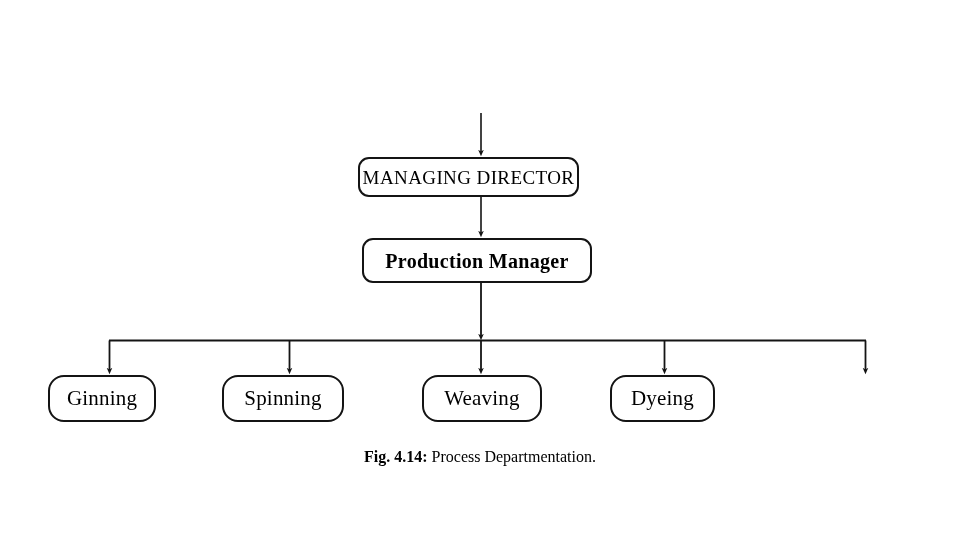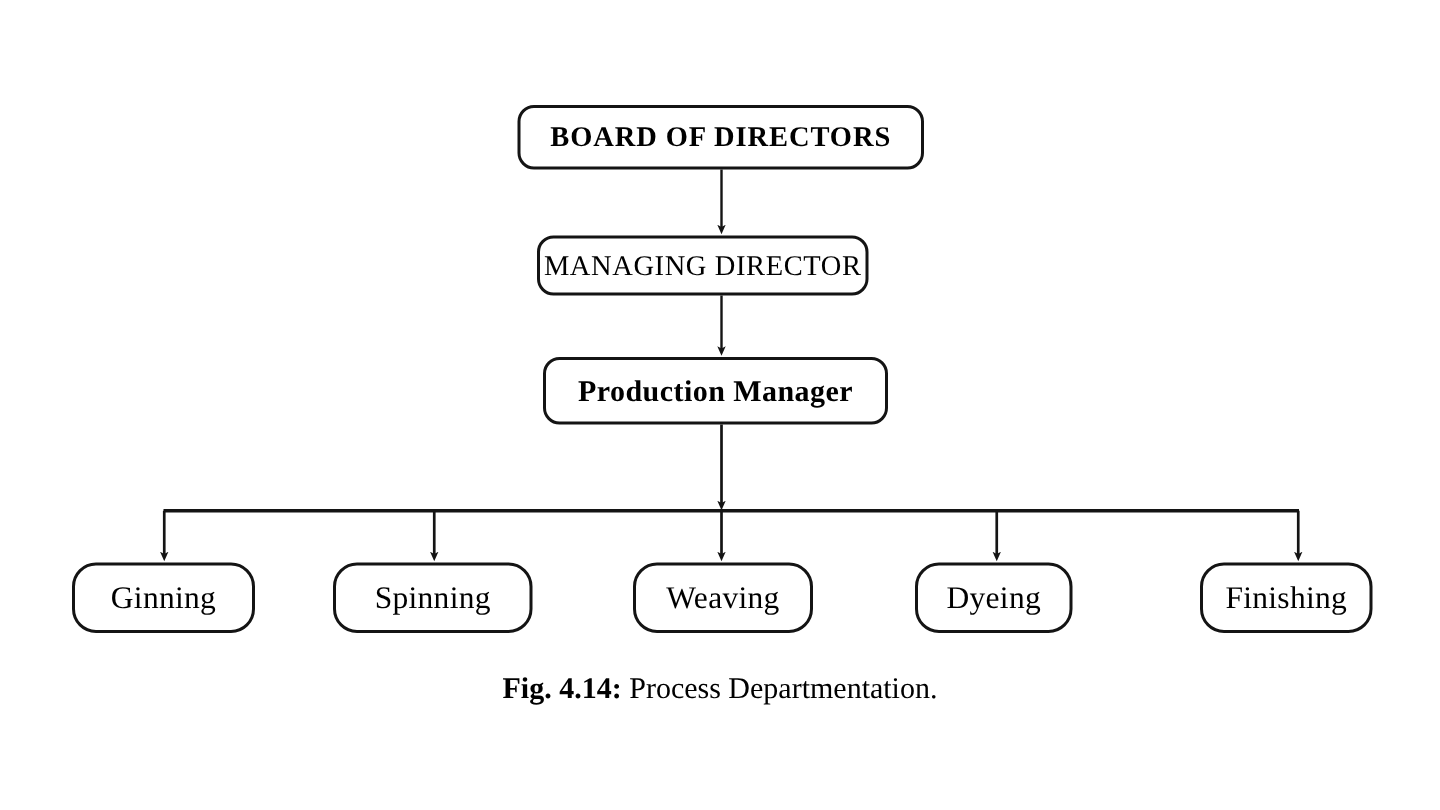--- a/index.html
+++ b/index.html
@@ -87,33 +87,33 @@
   .level-process {
     top: 375px;
     height: 47px;
     border-radius: 16px;
   }
   .level-process .node-label {
     font-size: 21px;
     font-weight: normal;
     letter-spacing: 0.2px;
   }
-  #node-ginning   { left: 48px;  width: 122px; }
-  #node-spinning  { left: 222px; width: 133px; }
+  #node-ginning   { left: 48px;  width: 108px; }
+  #node-spinning  { left: 222px; width: 122px; }
   #node-weaving   { left: 422px; width: 120px; }
   #node-dyeing    { left: 610px; width: 105px; }
   #node-finishing { left: 800px; width: 115px; }
 
   #figure-caption {
     position: absolute;
     left: 0;
     top: 447px;
     width: 960px;
     text-align: center;
-    font-size: 20px;
+    font-size: 16px;
     line-height: 1.2;
     white-space: nowrap;
   }
   #figure-caption .caption-prefix {
     font-weight: bold;
   }
   #figure-caption .caption-text {
     font-weight: normal;
   }
 </style>
@@ -137,23 +137,20 @@
 
     <line x1="109" y1="340.5" x2="866" y2="340.5" stroke="#141414" stroke-width="2.2"></line>
 
     <line x1="109.5" y1="340.5" x2="109.5" y2="371" stroke="#141414" stroke-width="1.8" marker-end="url(#arrowhead)"></line>
     <line x1="289.5" y1="340.5" x2="289.5" y2="371" stroke="#141414" stroke-width="1.8" marker-end="url(#arrowhead)"></line>
     <line x1="481" y1="340.5" x2="481" y2="371" stroke="#141414" stroke-width="1.8" marker-end="url(#arrowhead)"></line>
     <line x1="664.5" y1="340.5" x2="664.5" y2="371" stroke="#141414" stroke-width="1.8" marker-end="url(#arrowhead)"></line>
     <line x1="865.5" y1="340.5" x2="865.5" y2="371" stroke="#141414" stroke-width="1.8" marker-end="url(#arrowhead)"></line>
   </svg>
 
-  <div class="node level-exec" id="node-board">
-    <span class="node-label">BOARD OF DIRECTORS</span>
-  </div>
 
   <div class="node level-exec" id="node-managing">
     <span class="node-label">MANAGING DIRECTOR</span>
   </div>
 
   <div class="node level-exec" id="node-production">
     <span class="node-label">Production Manager</span>
   </div>
 
   <div class="node level-process" id="node-ginning">
@@ -165,21 +162,18 @@
   </div>
 
   <div class="node level-process" id="node-dyeing">
     <span class="node-label">Dyeing</span>
   </div>
 
   <div class="node level-process" id="node-weaving">
     <span class="node-label">Weaving</span>
   </div>
 
-  <div class="node level-process" id="node-finishing">
-    <span class="node-label">Finishing</span>
-  </div>
 
   <div id="figure-caption">
     <span class="caption-prefix">Fig. 4.14:</span><span> </span><span class="caption-text">Process Departmentation.</span>
   </div>
 
 </div>
 
 </body></html>

